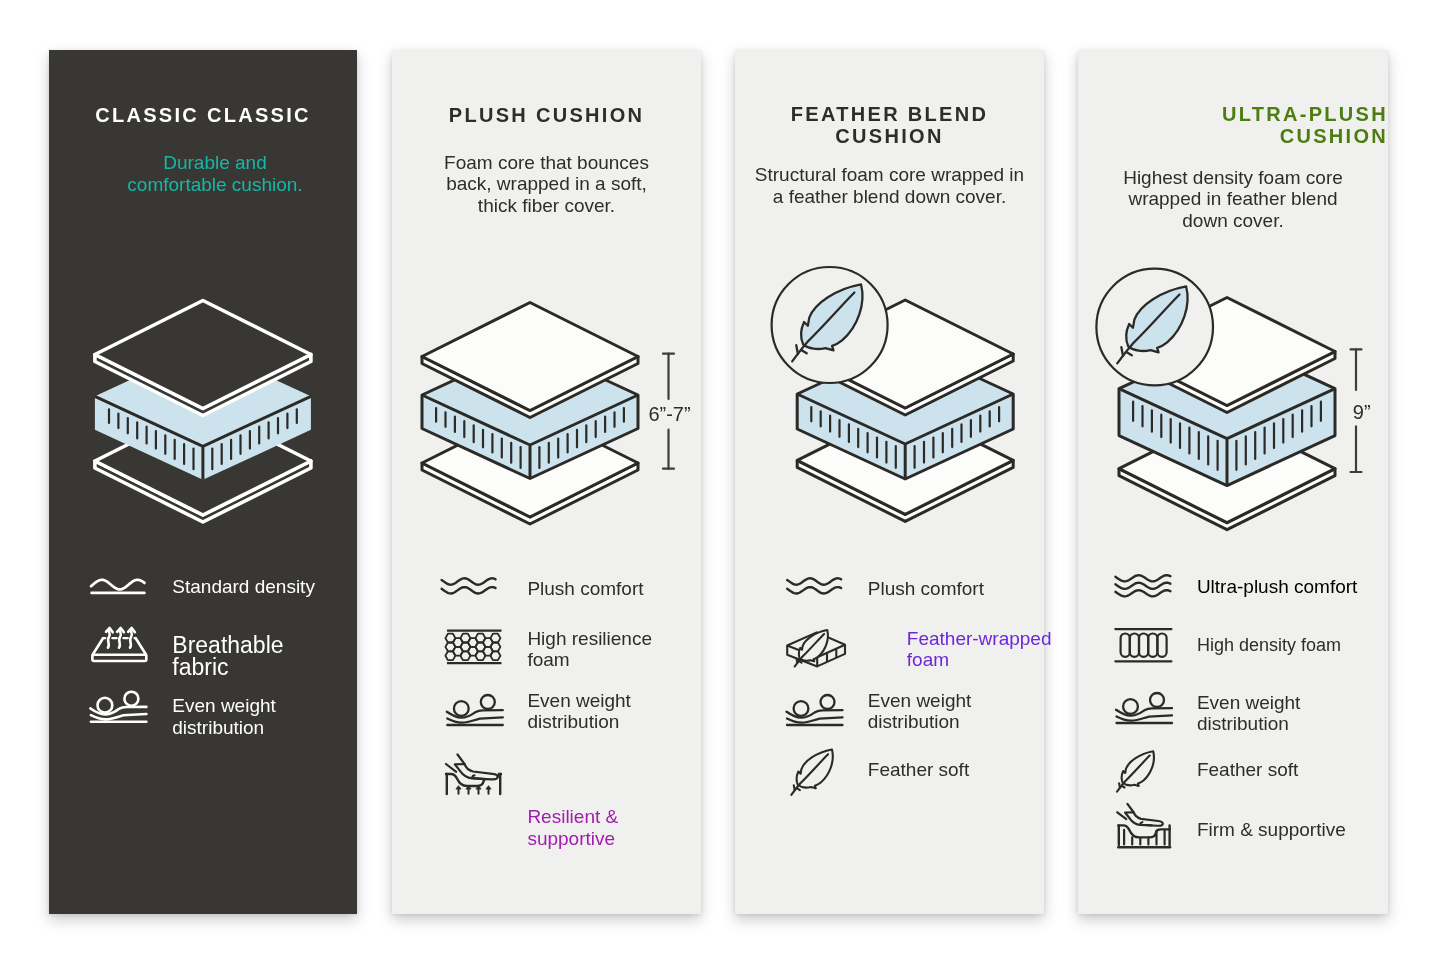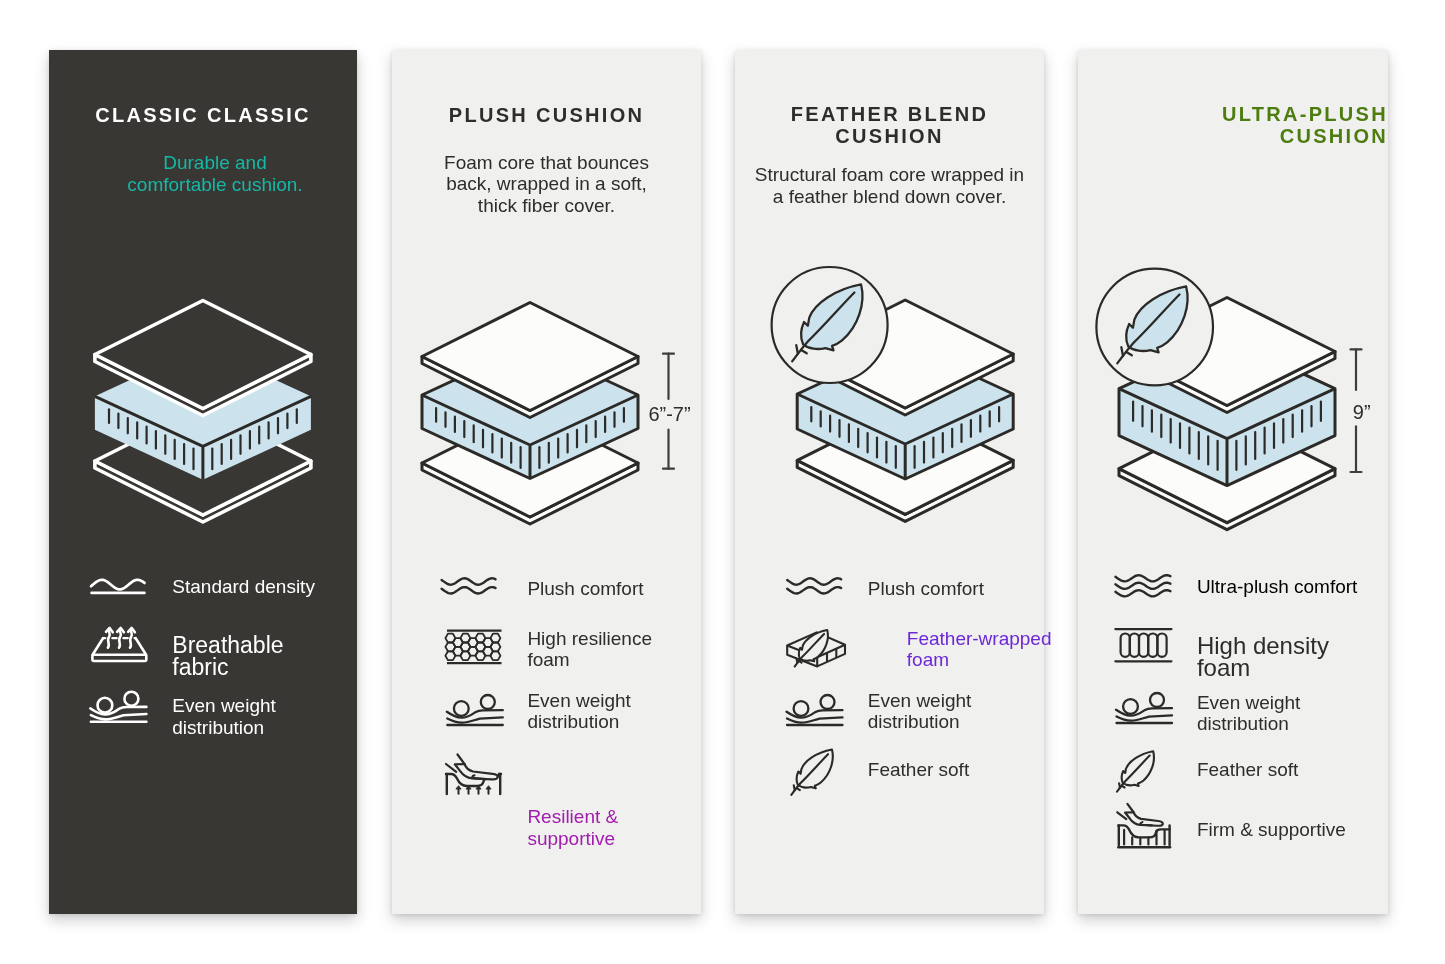--- a/index.html
+++ b/index.html
@@ -295,17 +295,18 @@
       <line x1="91.6" y1="775.4" x2="91.6" y2="794.9" stroke="#2b2a27" stroke-width="2.4" stroke-linecap="round"></line>
       <line x1="40.3" y1="797.3" x2="92.1" y2="797.3" stroke="#2b2a27" stroke-width="2.4" stroke-linecap="round"></line>
       <line x1="46.099999999999994" y1="779.9" x2="46.099999999999994" y2="794.4" stroke="#2b2a27" stroke-width="2.2" stroke-linecap="round"></line>
       <line x1="54.199999999999996" y1="787.4" x2="54.199999999999996" y2="794.4" stroke="#2b2a27" stroke-width="2.2" stroke-linecap="round"></line>
       <line x1="62.3" y1="787.9" x2="62.3" y2="794.4" stroke="#2b2a27" stroke-width="2.2" stroke-linecap="round"></line>
       <line x1="70.4" y1="787.4" x2="70.4" y2="794.4" stroke="#2b2a27" stroke-width="2.2" stroke-linecap="round"></line>
       <line x1="78.5" y1="780.9" x2="78.5" y2="794.4" stroke="#2b2a27" stroke-width="2.2" stroke-linecap="round"></line>
       <line x1="86.6" y1="779.9" x2="86.6" y2="794.4" stroke="#2b2a27" stroke-width="2.2" stroke-linecap="round"></line>
     </svg>
     <div style="position:absolute;left:0px;top:52.7px;width:310px;font-size:20px;line-height:22.5px;color:#4d7c0f;font-weight:bold;letter-spacing:2.3px;text-align:right;">ULTRA-PLUSH<br>CUSHION</div>
+    <div style="position:absolute;left:0px;top:116.6px;width:310px;font-size:19px;line-height:21.5px;color:#2e2d2b;font-weight:normal;letter-spacing:0;text-align:center;">Highest density foam core<br>wrapped in feather blend<br>down cover.</div>
     <div style="position:absolute;left:118.9px;top:526.4px;width:180px;font-size:19px;line-height:21.5px;color:#000000;font-weight:normal;letter-spacing:0;text-align:left;">Ultra-plush comfort</div>
-    <div style="position:absolute;left:118.9px;top:585.2px;width:180px;font-size:24px;line-height:21.5px;color:#2e2d2b;font-weight:normal;letter-spacing:0;text-align:left;">High density foam</div>
+    <div style="position:absolute;left:118.9px;top:585.2px;width:180px;font-size:18px;line-height:21.5px;color:#2e2d2b;font-weight:normal;letter-spacing:0;text-align:left;">High density foam</div>
     <div style="position:absolute;left:118.9px;top:641.5px;width:180px;font-size:19px;line-height:21.5px;color:#2e2d2b;font-weight:normal;letter-spacing:0;text-align:left;">Even weight<br>distribution</div>
     <div style="position:absolute;left:118.9px;top:709px;width:180px;font-size:19px;line-height:21.5px;color:#2e2d2b;font-weight:normal;letter-spacing:0;text-align:left;">Feather soft</div>
     <div style="position:absolute;left:118.9px;top:768.5px;width:180px;font-size:19px;line-height:21.5px;color:#2e2d2b;font-weight:normal;letter-spacing:0;text-align:left;">Firm &amp; supportive</div>
   </div>
 </body></html>

